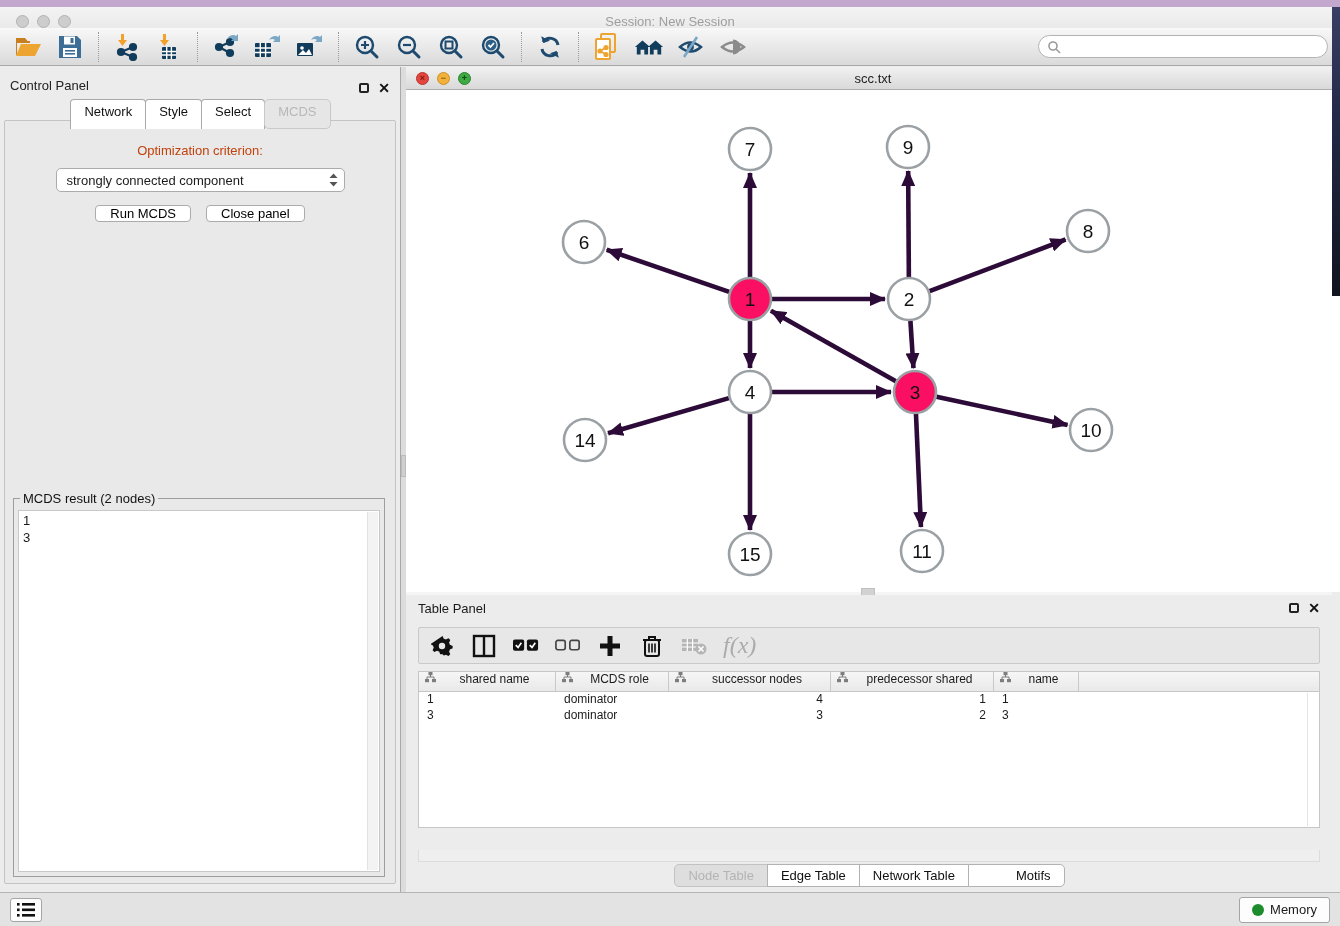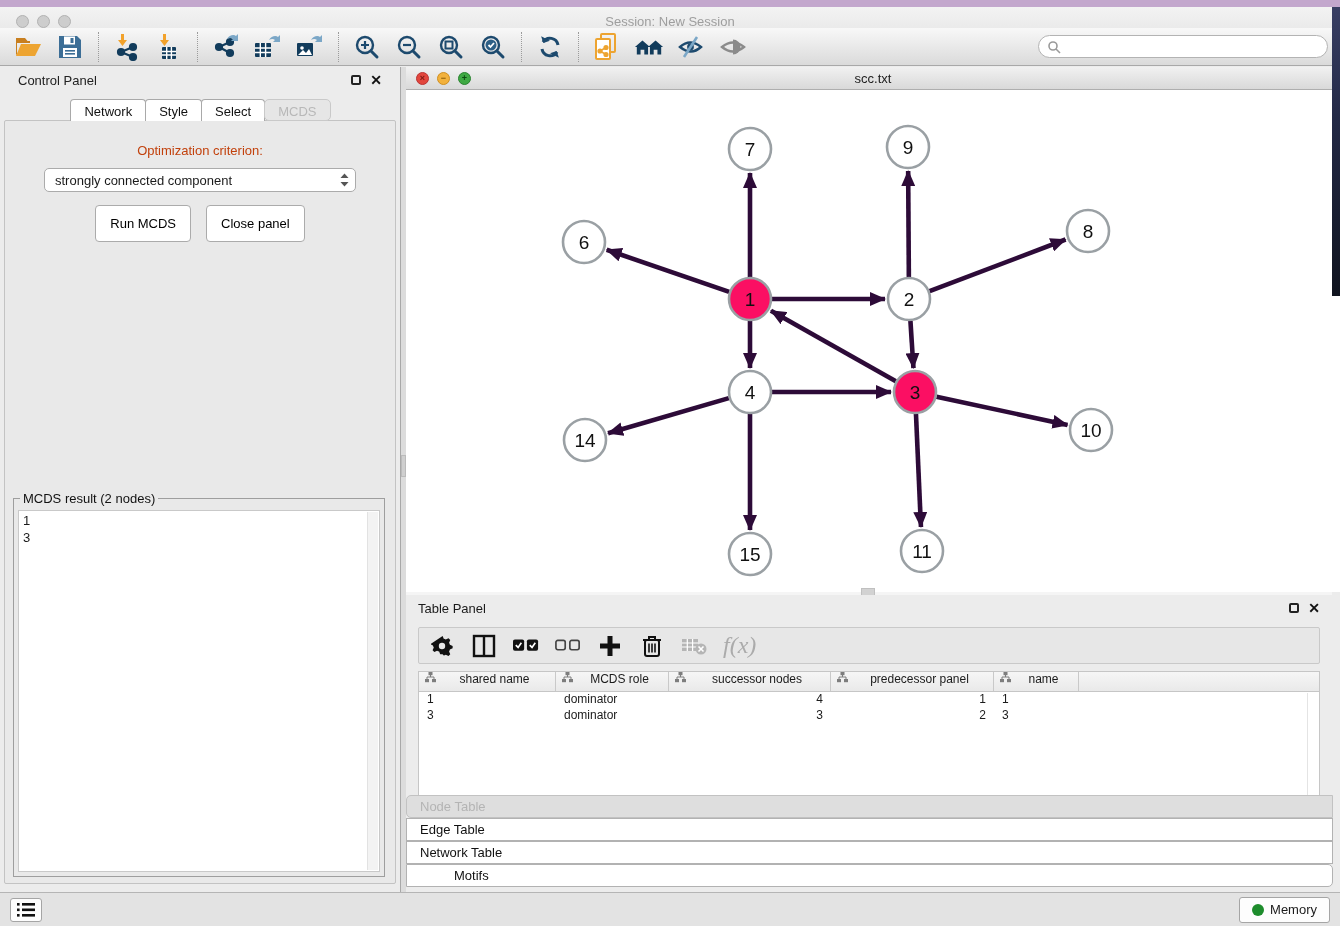--- a/index.html
+++ b/index.html
@@ -49,50 +49,50 @@
     background:#fff; padding-left:26px; font-size:13px; outline:none;
     font-family:"Liberation Sans",sans-serif;
   }
   .search-glass { position:absolute; left:9px; top:5px; }
 
   
   .control-panel {
     position:absolute; top:67px; left:0; width:400px; bottom:34px;
     background:#ececec;
   }
-  .cp-header { height:26px; display:flex; align-items:center; padding:0 18px; }
+  .cp-header { height:26px; display:flex; align-items:flex-end; padding:0 10px; }
   .cp-header .ptitle { font-size:13px; color:#222; }
   .win-icons { margin-left:auto; display:flex; gap:9px; align-items:center; }
   .float-ic { width:10px; height:10px; border:2px solid #222; border-radius:2px; }
   .close-ic { font-size:14px; font-weight:bold; color:#111; line-height:10px; }
   .cp-tabs { position:relative; z-index:5; display:flex; justify-content:center; margin-top:6px; }
   .cp-tab {
     background:#fff; border:1px solid #a9a9a9; border-bottom:none;
-    padding:4px 13px 1px; font-size:13px; color:#111; margin-right:-1px;
+    padding:4px 13px 9px; font-size:13px; color:#111; margin-right:-1px;
     border-radius:4px 4px 0 0; cursor:default;
   }
   .cp-tab.active {
     background:#e6e6e6; color:#b8b8b8; border:1px solid #c9c9c9;
     border-radius:5px;
   }
   .cp-body {
     position:absolute; top:53px; left:4px; right:4px; bottom:8px;
     background:#e9e9e9; border:1px solid #c3c3c3; border-radius:2px;
   }
   .opt-label { text-align:center; margin-top:22px; font-size:13px; color:#c2410c; }
   .selectbox {
-    margin:10px auto 0; width:312px; height:24px; background:#fff;
+    margin:10px auto 0; width:289px; height:24px; background:#fff;
     border:1px solid #ababab; border-radius:5px;
     display:flex; align-items:center; padding:0 4px 0 10px; font-size:13px;
   }
   .selectbox .sel-val { flex:1; }
   .btn-row { display:flex; justify-content:center; gap:15px; margin-top:13px; }
   .cp-btn {
     background:#fff; border:1px solid #ababab; border-radius:4px;
-    font-size:13px; padding:10px 14px; min-width:92px; text-align:center; cursor:default;
+    font-size:13px; padding:0 14px; min-width:92px; text-align:center; cursor:default;
     font-family:"Liberation Sans",sans-serif;
   }
   fieldset.result-box {
     position:absolute; left:8px; right:10px; top:370px; bottom:6px;
     border:1px solid #9e9e9e; padding:2px; background:#e9e9e9;
   }
   fieldset.result-box legend { font-size:13px; color:#111; padding:0 3px; margin-left:4px; }
   .result-area {
     position:absolute; left:4px; right:4px; top:4px; bottom:4px; background:#fff;
     border:1px solid #c9c9c9; font-size:13px; line-height:17px; padding:1px 4px;
@@ -146,21 +146,21 @@
     display:flex; align-items:flex-start; font-size:12px; color:#1b1b1b;
     border-right:1px solid #c9c9c9; padding:0 4px; overflow:hidden;
   }
   .th .tree-ic { margin:0 2px; flex:0 0 auto; }
   .th .th-label { flex:1; text-align:center; white-space:nowrap; }
   .tr { display:flex; height:16px; font-size:12px; }
   .td { padding:0 8px; white-space:nowrap; overflow:hidden; }
   .td.r { text-align:right; }
   .tbody-scroll { position:absolute; top:21px; right:1px; bottom:1px; width:11px; background:#fff; border-left:1px solid #e4e4e4; }
   .tp-hscroll { position:absolute; left:12px; right:12px; bottom:30px; height:12px; background:#efefef; border:1px solid #dcdcdc; border-top:none; }
-  .tp-tabs { position:absolute; left:0; right:0; bottom:5px; display:flex; justify-content:center;flex-direction:column; }
+  .tp-tabs { position:absolute; left:0; right:0; bottom:5px; display:flex; justify-content:center; }
   .tp-tab {
     border:1px solid #b2b2b2; background:#fff; padding:3px 13px; font-size:13px;
     margin-right:-1px; cursor:default; color:#111;
   }
   .tp-tab:first-child { border-radius:5px 0 0 5px; }
   .tp-tab:last-child { border-radius:0 5px 5px 0;padding-left:47px; }
   .tp-tab.active { background:#dedede; color:#b4b4b4; border-color:#c2c2c2; }
 
   
   .statusbar {
@@ -583,21 +583,21 @@
         </div>
         <div class="th" style="width: 163px;">
           <svg class="tree-ic" width="11" height="11" viewBox="0 0 11 11">
             <g fill="#7d7d7d">
               <rect x="3.5" y="0" width="4" height="3.2"></rect>
               <rect x="0" y="7" width="4" height="3.2"></rect>
               <rect x="7" y="7" width="4" height="3.2"></rect>
             </g>
             <path d="M5.5 3v2M2 7V5h7v2" stroke="#7d7d7d" fill="none"></path>
           </svg>
-          <span class="th-label">predecessor panel</span>
+          <span class="th-label">predecessor shared</span>
         </div>
         <div class="th" style="width: 85px;">
           <svg class="tree-ic" width="11" height="11" viewBox="0 0 11 11">
             <g fill="#7d7d7d">
               <rect x="3.5" y="0" width="4" height="3.2"></rect>
               <rect x="0" y="7" width="4" height="3.2"></rect>
               <rect x="7" y="7" width="4" height="3.2"></rect>
             </g>
             <path d="M5.5 3v2M2 7V5h7v2" stroke="#7d7d7d" fill="none"></path>
           </svg>

